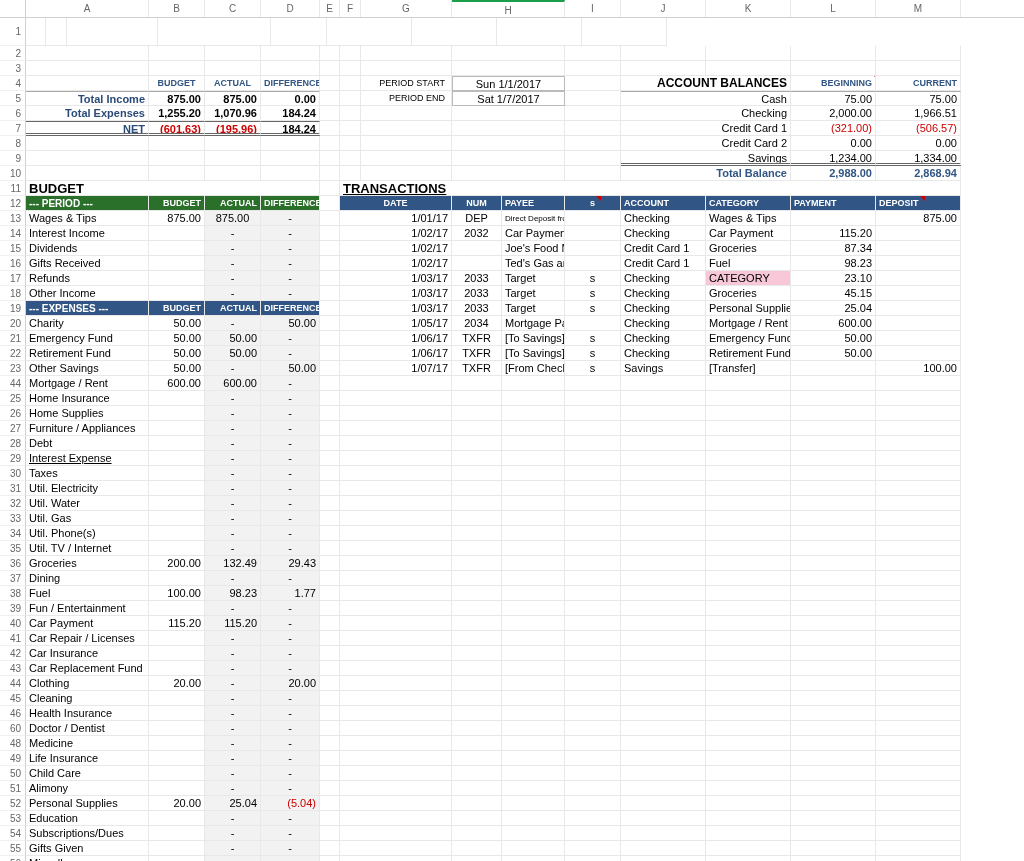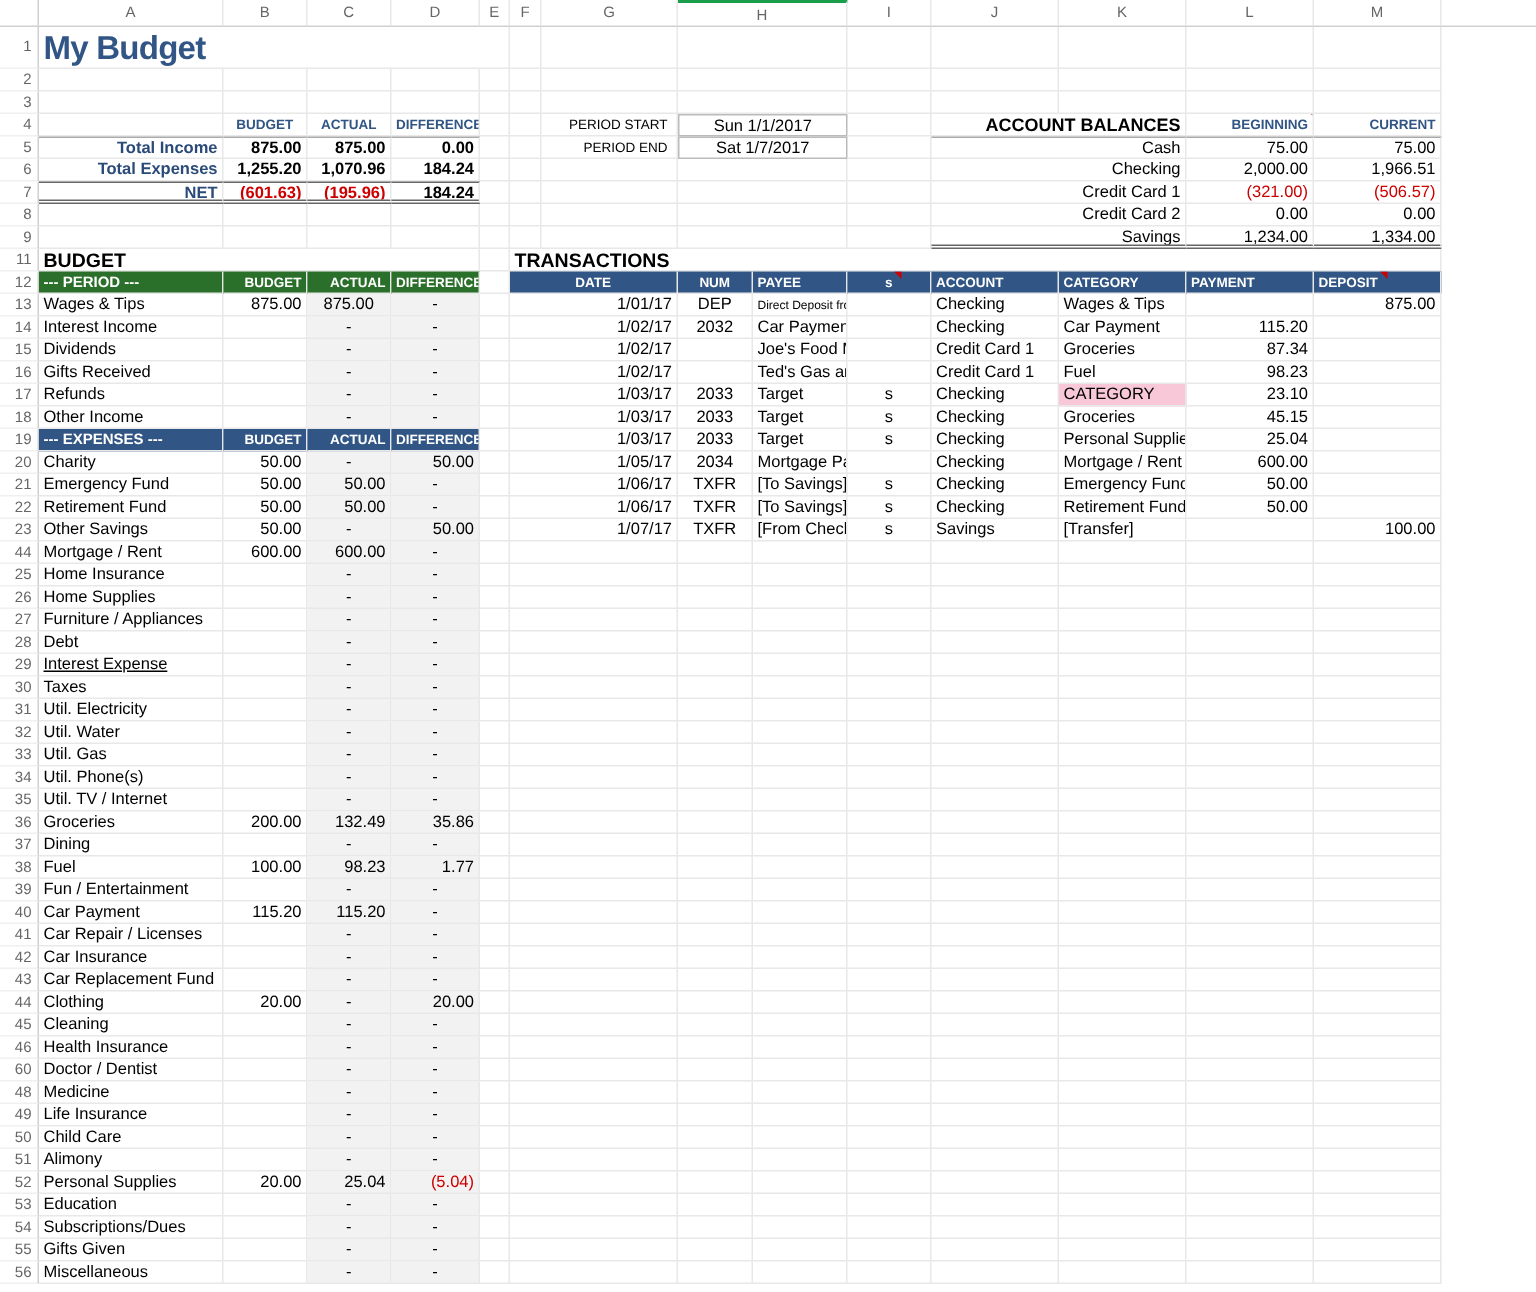--- a/index.html
+++ b/index.html
@@ -92,21 +92,20 @@
       <div class="col-header" style="width: 85px;">J</div>
       <div class="col-header" style="width: 85px;">K</div>
       <div class="col-header" style="width: 85px;">L</div>
       <div class="col-header" style="width: 85px;">M</div>
     </div>
 </div>
 
 <div class="sheet" id="sheet">
     <div class="row" style="height: 28px; line-height: 28px;">
       <div class="row-header" style="height: 28px; line-height: 28px;">1</div>
-      <div class="cell boldblue" style="width: 294px; border-right: none;">My Budget</div>
       <div class="cell " style="width: 20px;"></div>
       <div class="cell " style="width: 21px;"></div>
       <div class="cell " style="width: 91px;"></div>
       <div class="cell " style="width: 113px;"></div>
       <div class="cell " style="width: 56px;"></div>
       <div class="cell " style="width: 85px;"></div>
       <div class="cell " style="width: 85px;"></div>
       <div class="cell " style="width: 85px;"></div>
       <div class="cell " style="width: 85px;"></div>
     </div>
@@ -226,24 +225,39 @@
       <div class="cell " style="width: 20px;"></div>
       <div class="cell " style="width: 21px;"></div>
       <div class="cell " style="width: 91px;"></div>
       <div class="cell " style="width: 113px;"></div>
       <div class="cell " style="width: 56px;"></div>
       <div class="cell right" style="width: 170px; border-bottom: 3px double rgb(102, 102, 102);">Savings</div>
       <div class="cell num" style="width: 85px; border-bottom: 3px double rgb(102, 102, 102);">1,234.00</div>
       <div class="cell num" style="width: 85px; border-bottom: 3px double rgb(102, 102, 102);">1,334.00</div>
     </div>
     <div class="row">
+      <div class="row-header">10</div>
+      <div class="cell " style="width: 123px;"></div>
+      <div class="cell " style="width: 56px;"></div>
+      <div class="cell " style="width: 56px;"></div>
+      <div class="cell " style="width: 59px;"></div>
+      <div class="cell " style="width: 20px;"></div>
+      <div class="cell " style="width: 21px;"></div>
+      <div class="cell " style="width: 91px;"></div>
+      <div class="cell " style="width: 113px;"></div>
+      <div class="cell " style="width: 56px;"></div>
+      <div class="cell total-bal" style="width: 170px;">Total Balance</div>
+      <div class="cell num total-bal" style="width: 85px;">2,988.00</div>
+      <div class="cell num total-bal" style="width: 85px;">2,868.94</div>
+    </div>
+    <div class="row">
       <div class="row-header">11</div>
       <div class="cell section-title" style="width: 294px;">BUDGET</div>
       <div class="cell " style="width: 20px;"></div>
-      <div class="cell section-title" style="width: 621px;">TRANSACTIONS</div>
+      <div class="cell section-title" style="width: 621px; text-decoration: underline;">TRANSACTIONS</div>
     </div>
     <div class="row">
       <div class="row-header">12</div>
       <div class="cell income-bar" style="width: 123px;">--- PERIOD ---</div>
       <div class="cell income-bar hdr-col right" style="width: 56px;">BUDGET</div>
       <div class="cell income-bar hdr-col right" style="width: 56px;">ACTUAL</div>
       <div class="cell income-bar hdr-col right" style="width: 59px;">DIFFERENCE</div>
       <div class="cell " style="width: 20px;"></div>
       <div class="cell tx-bar hdr-col center" style="width: 112px;">DATE</div>
       <div class="cell tx-bar hdr-col center" style="width: 50px;">NUM</div>
@@ -620,21 +634,21 @@
       <div class="cell " style="width: 85px;"></div>
       <div class="cell " style="width: 85px;"></div>
       <div class="cell " style="width: 85px;"></div>
       <div class="cell " style="width: 85px;"></div>
     </div>
     <div class="row">
       <div class="row-header">36</div>
       <div class="cell " style="width: 123px;">Groceries</div>
       <div class="cell num" style="width: 56px;">200.00</div>
       <div class="cell num grey-col " style="width: 56px;">132.49</div>
-      <div class="cell num grey-col " style="width: 59px;">35.86</div>
+      <div class="cell num grey-col " style="width: 59px;">29.43</div>
       <div class="cell " style="width: 20px;"></div>
       <div class="cell " style="width: 112px;"></div>
       <div class="cell " style="width: 50px;"></div>
       <div class="cell " style="width: 63px;"></div>
       <div class="cell " style="width: 56px;"></div>
       <div class="cell " style="width: 85px;"></div>
       <div class="cell " style="width: 85px;"></div>
       <div class="cell " style="width: 85px;"></div>
       <div class="cell " style="width: 85px;"></div>
     </div>

